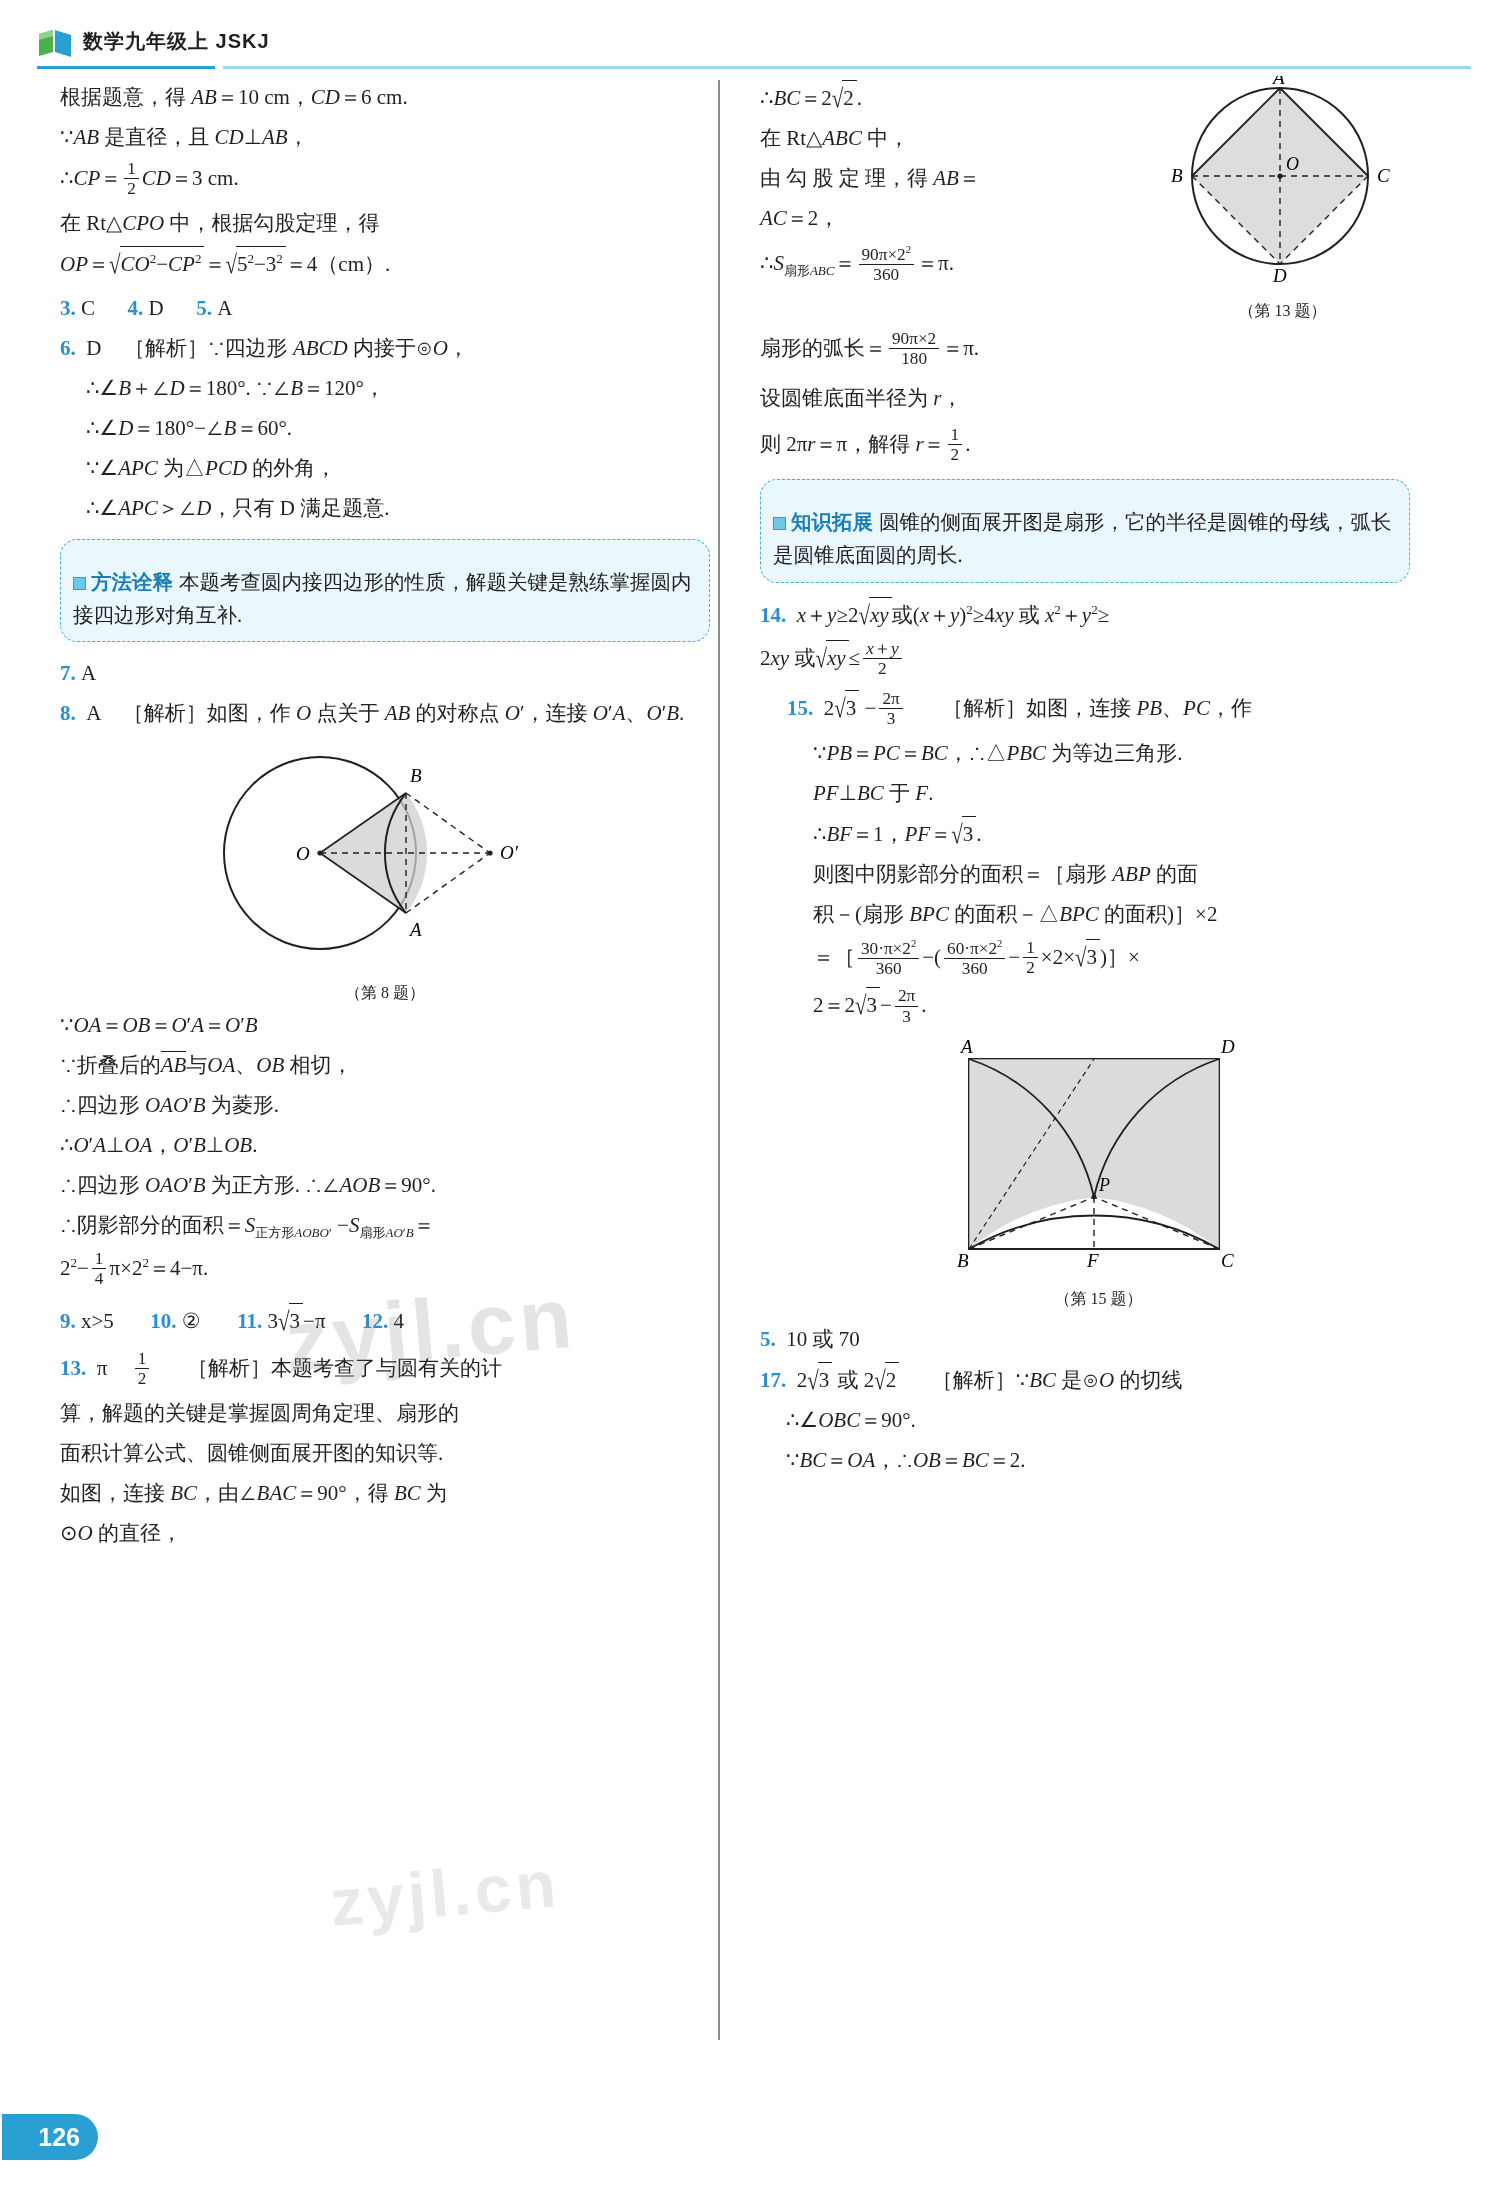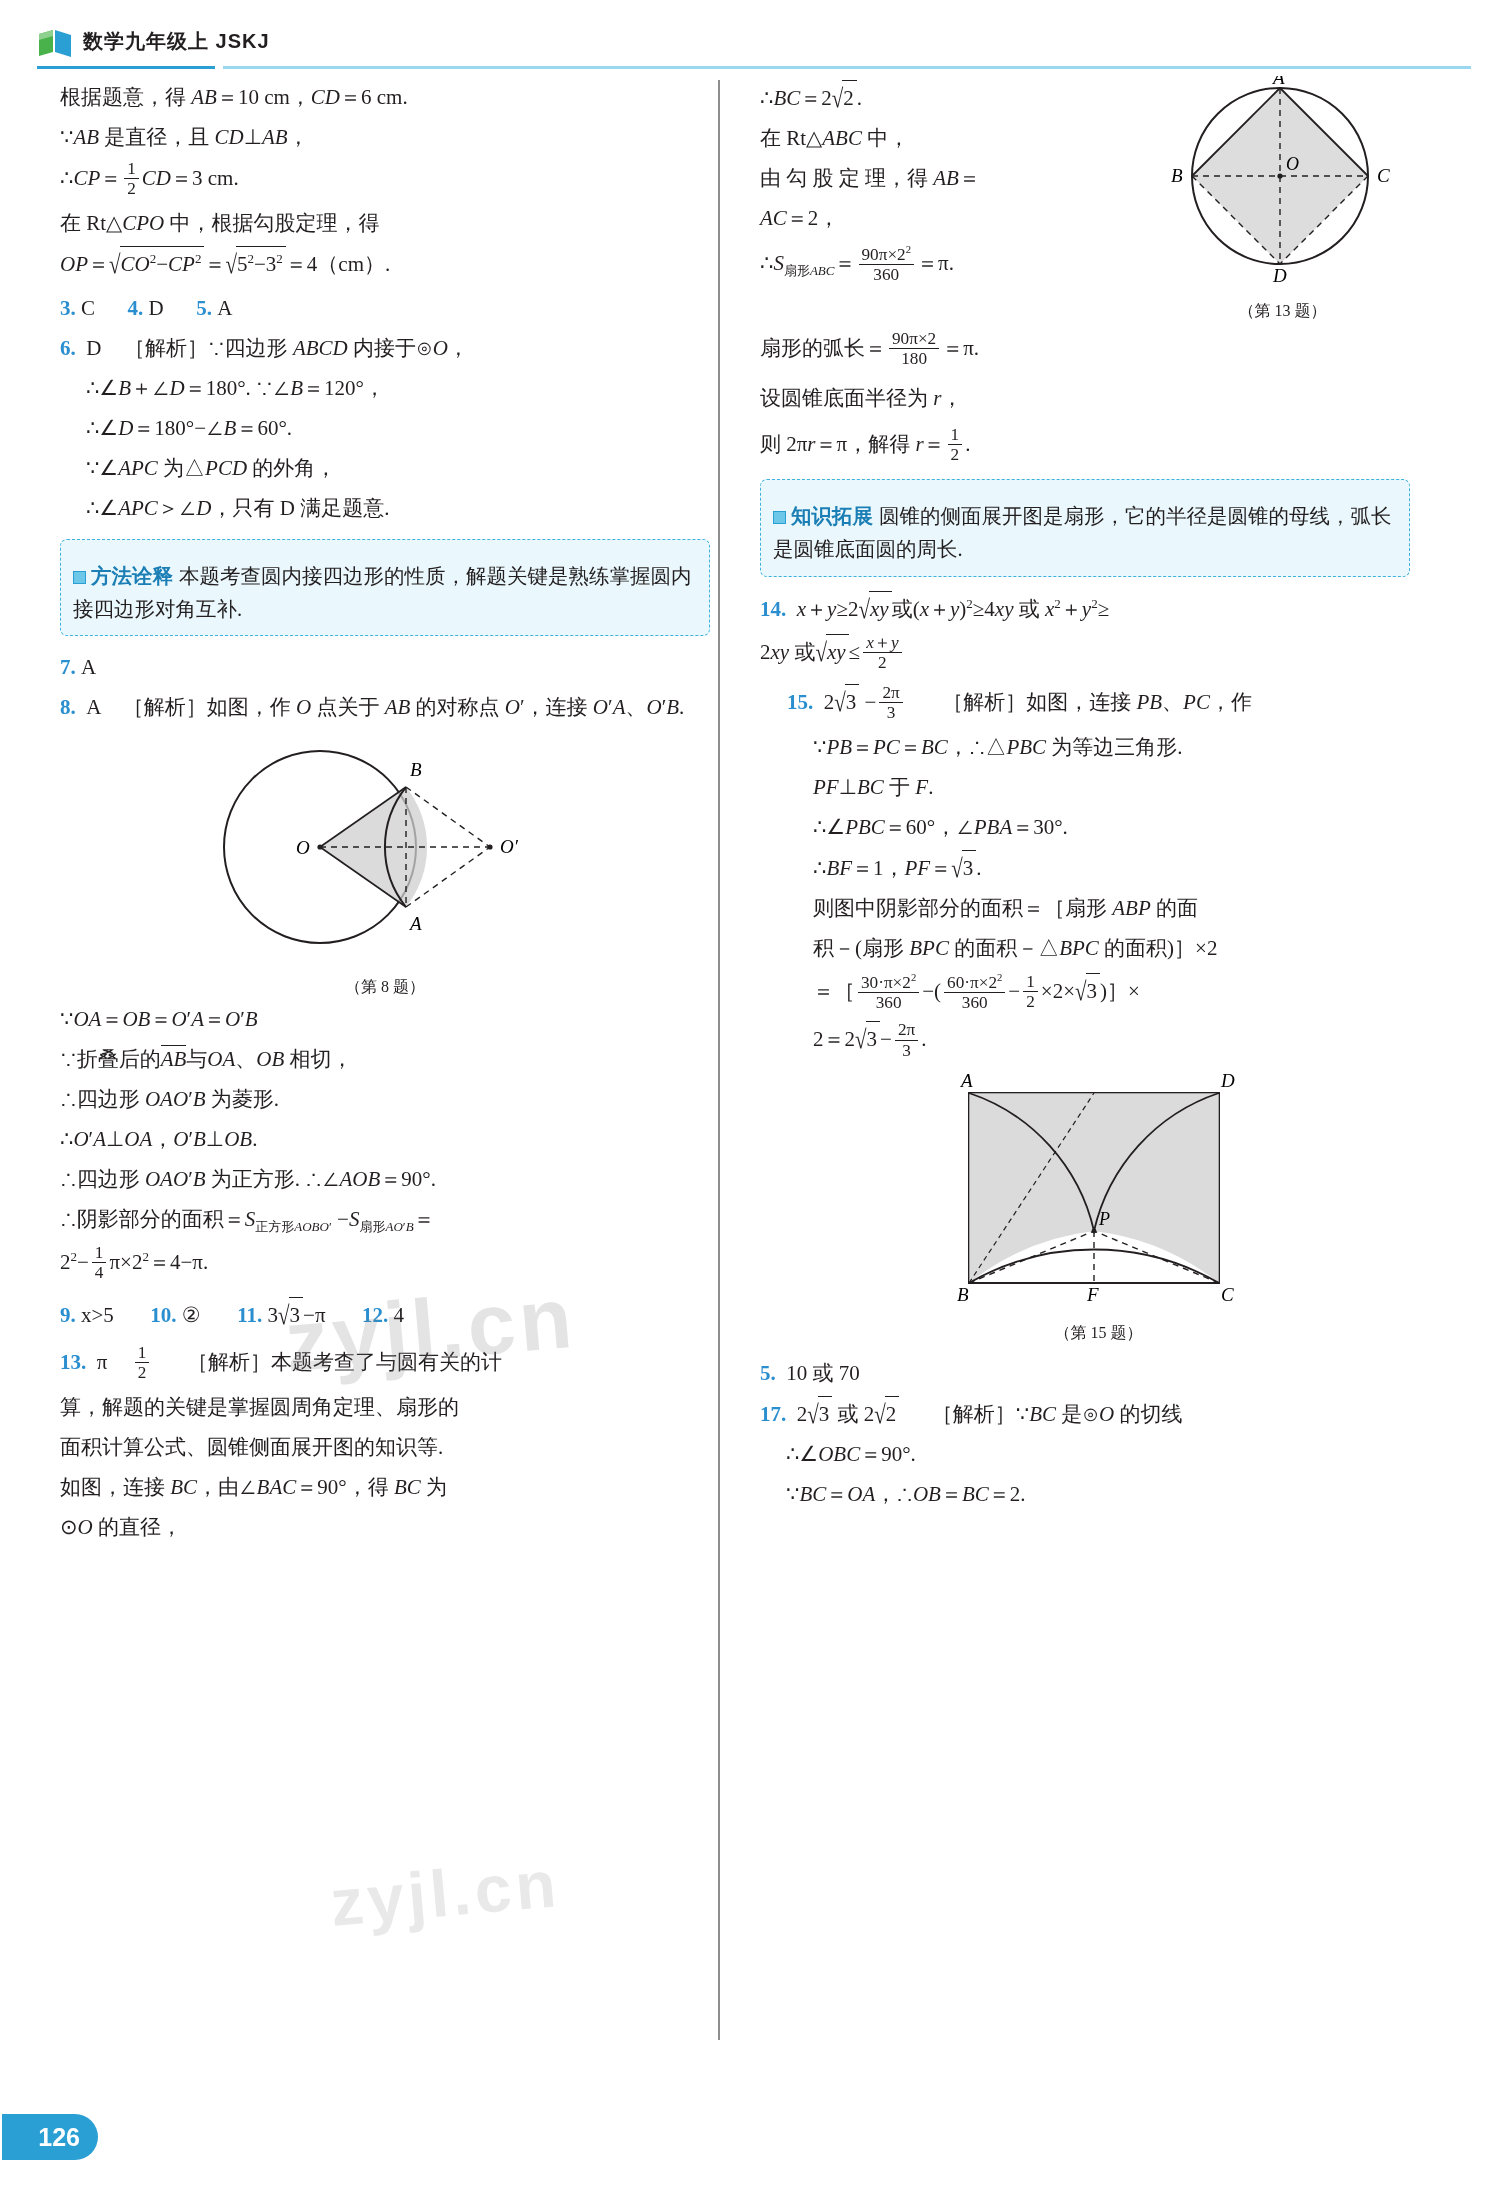--- a/index.html
+++ b/index.html
@@ -69,22 +69,22 @@
     padding:0 3px 0 1px;
     margin-left:-1px;
   }
   .radsign { display:inline-block; transform:scaleY(1.25); }
   sub { font-size:0.62em; }
   sup { font-size:0.62em; }
   
   .tipbox {
     border:1.6px dashed #3cb2dd;
     background:#eaf8fd;
-    border-radius:7px;
-    padding:20px 14px 10px 12px;
+    border-radius:17px;
+    padding:26px 14px 10px 12px;
     margin:14px 0 14px 0;
     font-size:20.5px;
     line-height:1.6;
   }
   .tiptag {
     display:inline-block;
     color:#1b7fb5;
     font-weight:bold;
     font-family:"Liberation Sans", sans-serif;
     margin-right:6px;
@@ -298,21 +298,20 @@
 
     <div style="margin-top:10px;margin-left:27px;">
       <p class="ln">
         <span class="num">15.</span>
         <span>&nbsp;</span>2<span class="radsign">√</span><span class="sqrt">3</span> −<span class="frac"><span class="t">2π</span><span class="b">3</span></span>
         <span style="display:inline-block;width:26px;"></span>
         <span class="brk">［<span>解析</span>］</span>如图，连接 <i class="m">PB</i>、<i class="m">PC</i>，作
       </p>
       <p class="ln indent">∵<i class="m">PB</i>＝<i class="m">PC</i>＝<i class="m">BC</i>，∴△<i class="m">PBC</i> 为等边三角形.</p>
       <p class="ln indent"><i class="m">PF</i>⊥<i class="m">BC</i> 于 <i class="m">F</i>.</p>
-      <p class="ln indent">∴∠<i class="m">PBC</i>＝60°，∠<i class="m">PBA</i>＝30°.</p>
       <p class="ln indent">∴<i class="m">BF</i>＝1，<i class="m">PF</i>＝<span class="radsign">√</span><span class="sqrt">3</span>.</p>
       <p class="ln indent">则图中阴影部分的面积＝［扇形 <i class="m">ABP</i> 的面</p>
       <p class="ln indent">积－(扇形 <i class="m">BPC</i> 的面积－△<i class="m">BPC</i> 的面积)］×2</p>
       <p class="ln indent" style="margin-top:8px;">＝［<span class="frac"><span class="t">30·π×2<sup>2</sup></span><span class="b">360</span></span>−(<span class="frac"><span class="t">60·π×2<sup>2</sup></span><span class="b">360</span></span>−<span class="frac"><span class="t">1</span><span class="b">2</span></span>×2×<span class="radsign">√</span><span class="sqrt">3</span>)］×</p>
       <p class="ln indent" style="margin-top:8px;">2＝2<span class="radsign">√</span><span class="sqrt">3</span>−<span class="frac"><span class="t">2π</span><span class="b">3</span></span>.</p>
 
       <div class="fig" style="margin-top:12px;">
         <svg width="400" height="235" viewBox="0 0 400 235">
 
           <rect x="70" y="20" width="250" height="190" fill="none" stroke="#231f20" stroke-width="2"></rect>

